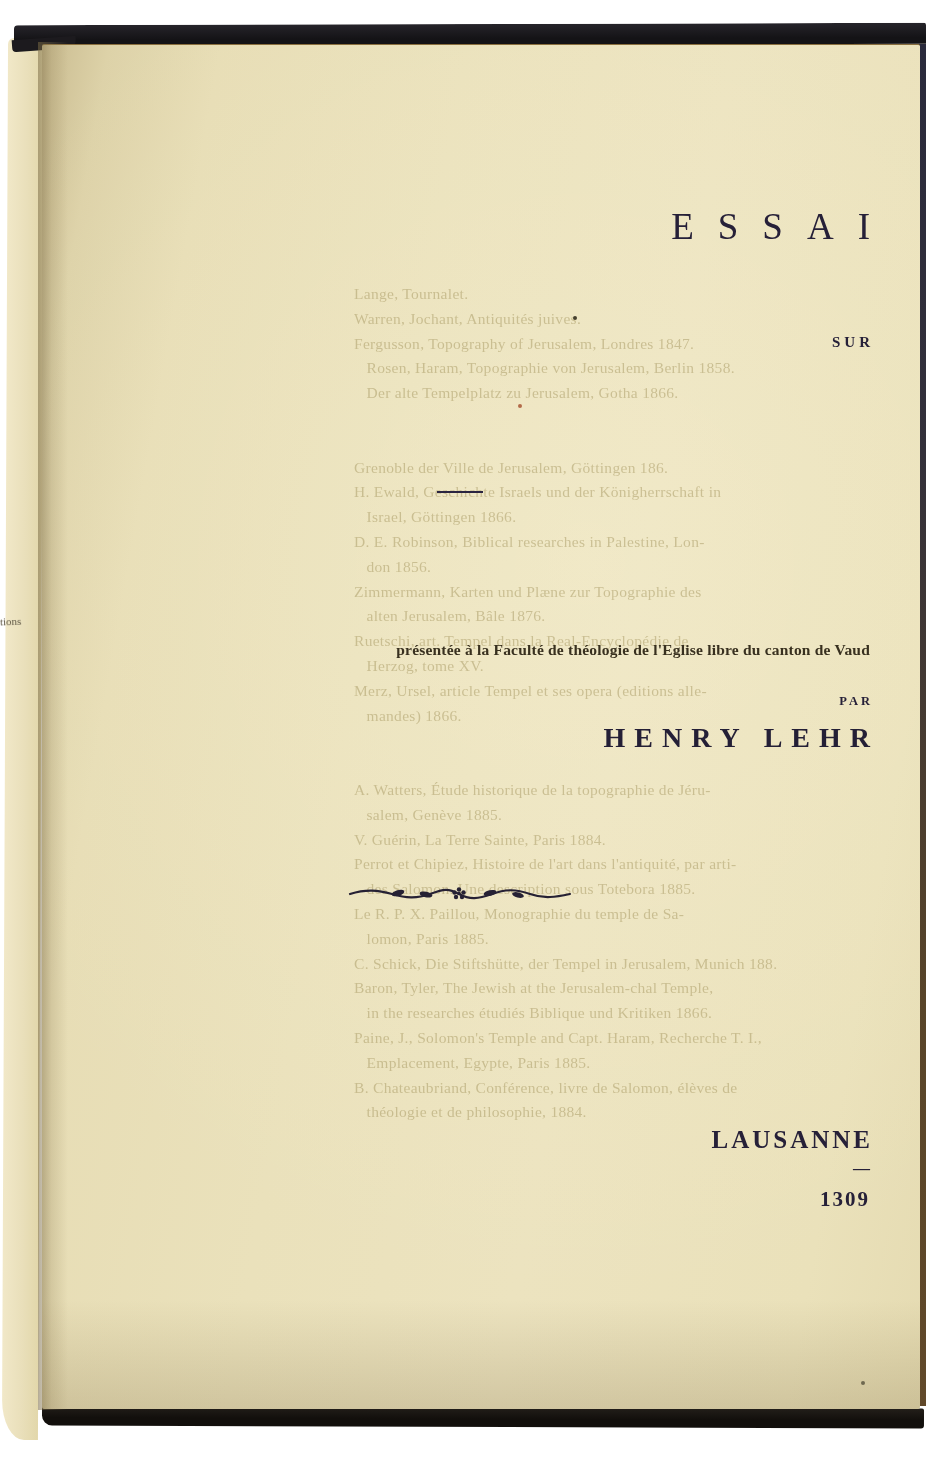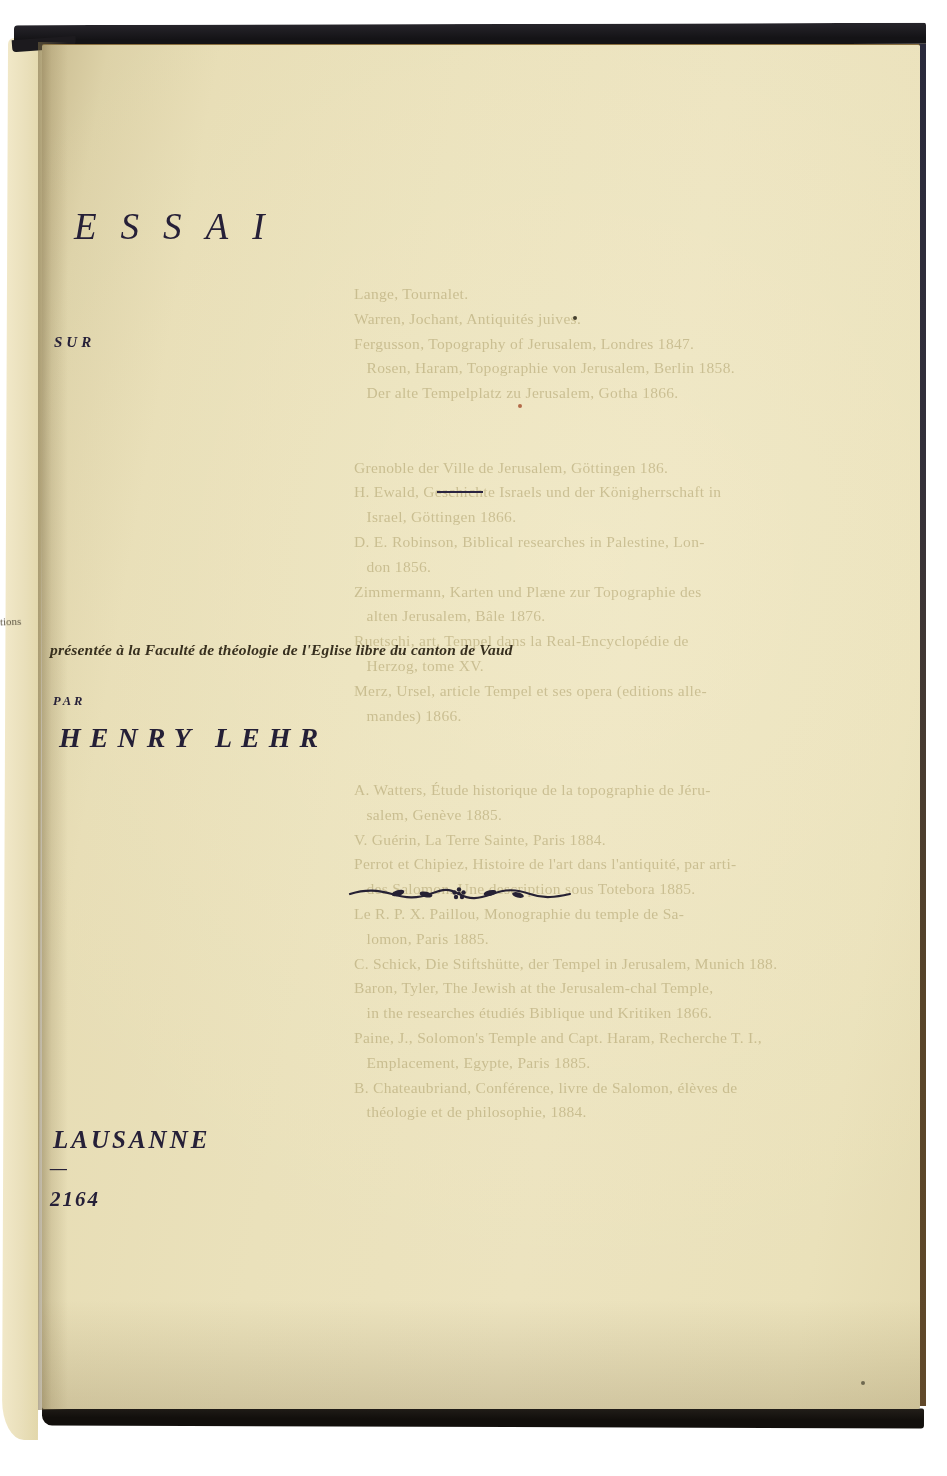--- a/index.html
+++ b/index.html
@@ -48,21 +48,21 @@
 
   
   .ghost-layer{position:absolute;left:338px;top:282px;width:566px;
     font-family:"Liberation Serif", serif;font-size:15.5px;line-height:24.8px;
     color:var(--ghost);opacity:.42;filter:blur(0.7px);
     white-space:pre;letter-spacing:.3px;margin-left:16px;}
   .ghost-line{height:24.8px;overflow:hidden;}
 
   
   .content{position:absolute;left:50px;top:44px;width:820px;height:1364px;
-    color:var(--ink);text-align:left;font-style:italic;}
+    color:var(--ink);text-align:right;}
   .t-essai{position:absolute;left:0;width:100%;top:161px;
     font-size:37px;letter-spacing:24px;padding-left:24px;font-weight:500;}
   .t-sur{position:absolute;left:0;width:100%;top:258px;
     font-size:15px;font-weight:bold;letter-spacing:4px;padding-left:4px;margin-top:32px;}
   .t-main{position:absolute;left:0;width:100%;top:322px;}
   .t-main > span{display:inline-block;font-size:47px;font-weight:bold;
     letter-spacing:7px;padding-left:7px;transform:scale(.94,1.26);
     transform-origin:center;color:#211c31;}
   .t-rule{position:absolute;left:50%;top:447px;width:46px;height:2px;
     margin-left:-23px;background:#2a2440;}
@@ -127,20 +127,20 @@
           <circle cx="106.5" cy="12.5" r="2.2"></circle>
         <circle cx="115.5" cy="12.5" r="2.2"></circle>
           <circle cx="108" cy="17" r="2.2"></circle>
         <circle cx="114" cy="17" r="2.2"></circle>
           <circle cx="111" cy="13.5" r="1.8"></circle>
       </g>
     </svg>
 
     <div class="t-city">LAUSANNE</div>
     <div class="t-dash">—</div>
-    <div class="t-year">2164</div>
+    <div class="t-year">1309</div>
   </div>
 
   <div class="edge-fragment">tions</div>
   <div class="speck speck-a"></div>
   <div class="speck speck-b"></div>
   <div class="speck speck-c"></div>
 </div>
 
 </body></html>

